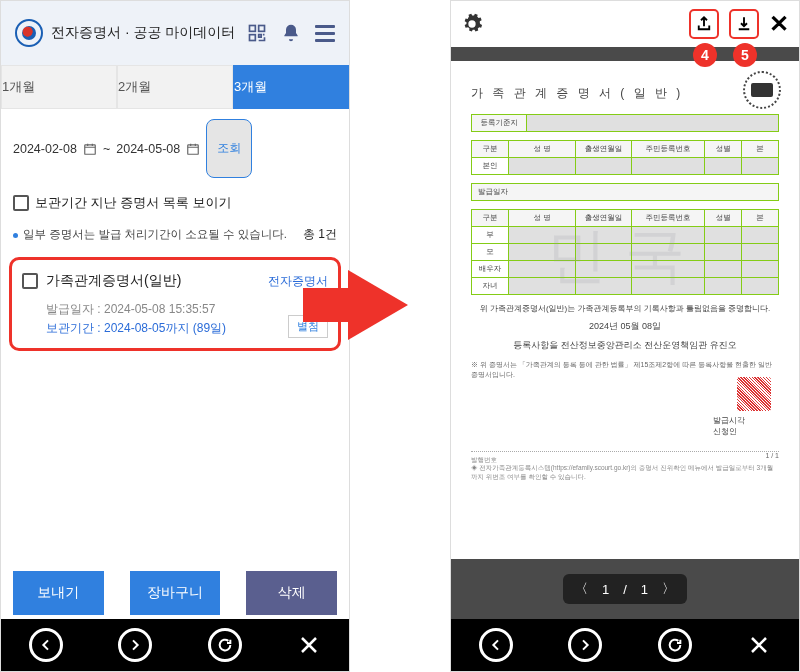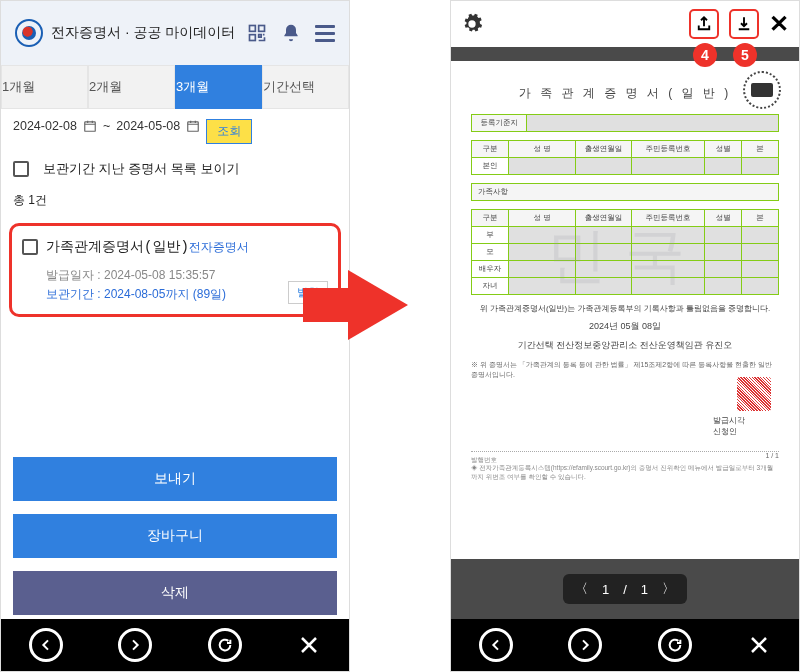--- a/index.html
+++ b/index.html
@@ -18,40 +18,40 @@
 .qr-icon, .bell-icon { width: 20px; height: 20px; color: #4a5a8a; }
 .hamburger { width: 20px; display: flex; flex-direction: column; gap: 4px; }
 .hamburger span { height: 3px; background: #4a5a8a; border-radius: 1px; }
 
 .page-title { text-align: center; font-size: 18px; font-weight: 600; padding: 18px 0 14px; color: #222; }
 
 .tabs { display: flex; }
 .tab { flex: 1; text-align: left; padding: 12px 0; font-size: 13px; background: #f2f2f2; color: #555; border: 1px solid #e5e5e5; cursor: pointer; }
 .tab.active { background: #3080df; color: #fff; font-weight: 500; border-color: #3080df; }
 
-.date-row { display: flex; align-items: flex-start; gap: 6px; padding: 10px 12px; font-size: 12.5px; color: #333; }
+.date-row { display: flex; align-items: center; gap: 6px; padding: 10px 12px; font-size: 12.5px; color: #333; }
 .cal-icon { width: 14px; height: 14px; color: #666; }
-.search-btn { border: 1px solid #3080df; color: #3080df; background: #fde047; padding: 3px 10px; font-size: 12px; cursor: pointer; border-radius: 0; }
-
-.check-row { display: flex; align-items: center; padding: 6px 12px; font-size: 13px; color: #222; gap: 14px; }
+.search-btn { border: 1px solid #3080df; color: #3080df; background: #e5e5e5; padding: 20px 10px; font-size: 12px; cursor: pointer; border-radius: 8px; }
+
+.check-row { display: flex; align-items: center; padding: 6px 12px; font-size: 13px; color: #222; gap: 6px; }
 .checkbox { width: 16px; height: 16px; border: 2px solid #555; border-radius: 2px; }
 
 .notice-row { display: flex; align-items: center; justify-content: space-between; padding: 8px 12px; font-size: 11.5px; color: #444; }
 .bullet { width: 5px; height: 5px; background: #3080df; border-radius: 50%; display: inline-block; margin-right: 5px; }
 .count { font-size: 12px; color: #222; }
 
 .cert-card { margin: 6px 8px; border: 3px solid #ee322a; border-radius: 10px; padding: 12px 10px 10px; position: relative; }
-.cert-head { display: flex; align-items: center; justify-content: flex-start; font-family: Liberation Mono, monospace; }
+.cert-head { display: flex; align-items: center; justify-content: space-between; }
 .cert-name { font-size: 14px; font-weight: 500; color: #222; display: flex; align-items: center; gap: 8px; }
 .cert-tag { font-size: 12px; color: #2b6cd8; }
 .cert-dates { margin-top: 10px; font-size: 12px; color: #888; line-height: 1.6; padding-left: 24px; }
 .cert-keep { color: #2b6cd8; }
 .attach-btn { position: absolute; right: 10px; bottom: 10px; border: 1px solid #ccc; color: #3080df; font-size: 11px; padding: 3px 8px; background: #fff; cursor: pointer; }
 
-.action-row { position: absolute; bottom: 56px; left: 0; right: 0; display: flex; gap: 13px; padding: 0 12px; flex-direction: column; }
+.action-row { position: absolute; bottom: 56px; left: 0; right: 0; display: flex; gap: 26px; padding: 0 12px; }
 .action-btn { flex: 1; padding: 13px 0; color: #fff; text-align: center; font-size: 14px; cursor: pointer; }
 .btn-send { background: #3080df; }
 .btn-cart { background: #3080df; }
 .btn-delete { background: #5a5f8f; }
 
 .navbar { position: absolute; bottom: 0; left: 0; right: 0; height: 52px; background: #000; display: flex; align-items: center; justify-content: space-around; }
 .nav-circle { width: 34px; height: 34px; border: 3px solid #fff; border-radius: 50%; display: flex; align-items: center; justify-content: center; }
 
 
 .arrow { position: absolute; left: 348px; top: 270px; }
@@ -62,21 +62,21 @@
 .doc-header { display: flex; align-items: center; justify-content: space-between; padding: 8px 10px; background: #fff; }
 .doc-header-right { display: flex; gap: 10px; align-items: center; }
 .gear-icon { width: 22px; height: 22px; }
 .icon-box { width: 30px; height: 30px; border: 2.5px solid #ee322a; border-radius: 5px; display: flex; align-items: center; justify-content: center; position: relative; }
 .close-x { font-size: 24px; font-weight: bold; color: #000; cursor: pointer; }
 .callout { position: absolute; top: 32px; left: 2px; width: 24px; height: 24px; background: #ee322a; color: #fff; border-radius: 50%; display: flex; align-items: center; justify-content: center; font-size: 14px; font-weight: bold; }
 
 .doc-bar { height: 14px; background: #4a4a4a; }
 
 .doc-page { background: #fff; margin: 6px 8px; padding: 10px 12px; font-size: 8px; color: #444; position: relative; min-height: 420px; }
-.doc-title { text-align: center; font-size: 12px; letter-spacing: 3px; font-weight: 500; margin: 8px 0 12px; }
+.doc-title { font-size: 12px; letter-spacing: 3px; font-weight: 500; margin: 8px 0 12px; }
 .stamp { position: absolute; right: 10px; top: 4px; width: 38px; height: 38px; border: 2px dotted #444; border-radius: 50%; display: flex; align-items: center; justify-content: center; font-size: 6px; flex-direction: column; }
 .stamp-inner { width: 22px; height: 14px; background: #333; border-radius: 2px; }
 .doc-table { width: 100%; border-collapse: collapse; margin-bottom: 8px; }
 .doc-table td, .doc-table th { border: 1px solid #84cc16; padding: 3px 4px; font-size: 7.5px; text-align: center; }
 .doc-table th { background: #f5f5f5; font-weight: normal; }
 .redact { background: linear-gradient(#e0e0e0, #e0e0e0); color: transparent; height: 10px; }
 .watermark { position: absolute; top: 45%; left: 50%; transform: translate(-50%, -50%); font-size: 60px; color: rgba(150,150,160,0.18); font-weight: normal; pointer-events: none; letter-spacing: 18px; }
 .doc-stmt { font-size: 8px; text-align: center; margin: 8px 0 4px; }
 .doc-date { font-size: 9px; text-align: center; margin: 6px 0; }
 .doc-issuer { font-size: 9px; text-align: center; font-weight: 500; }
@@ -117,21 +117,20 @@
             <span></span>
           </div>
       </div>
     </div>
 
 
     <div class="tabs">
       <div class="tab">1개월</div>
       <div class="tab">2개월</div>
       <div class="tab active">3개월</div>
-      <div class="tab">기간선택</div>
     </div>
 
     <div class="date-row">
       <span>2024-02-08</span>
       <svg class="cal-icon" viewBox="0 0 24 24" fill="none" stroke="currentColor" stroke-width="2">
           <rect x="3" y="5" width="18" height="16" rx="1"></rect>
           <path d="M3 9h18M8 3v4M16 3v4"></path>
         </svg>
       <span>~</span>
       <span>2024-05-08</span>
@@ -141,20 +140,21 @@
         </svg>
       <button class="search-btn">조회</button>
     </div>
 
     <div class="check-row">
       <div class="checkbox"></div>
       <span>보관기간 지난 증명서 목록 보이기</span>
     </div>
 
     <div class="notice-row">
+      <span><span class="bullet"></span><span>일부 증명서는 발급 처리기간이 소요될 수 있습니다.</span></span>
       <span class="count">총 1건</span>
     </div>
 
     <div class="cert-card">
       <div class="cert-head">
         <div class="cert-name">
           <div class="checkbox"></div>
           <span>가족관계증명서(일반)</span>
         </div>
         <span class="cert-tag">전자증명서</span>
@@ -252,21 +252,21 @@
               <td class="redact">x</td>
               <td class="redact">x</td>
               <td class="redact">x</td>
               <td class="redact">x</td>
             </tr>
       </tbody>
         </table>
       <table class="doc-table">
         <tbody>
             <tr>
-              <th style="text-align:left;padding-left:6px">가족사항</th>
+              <th style="text-align:left;padding-left:6px">발급일자</th>
             </tr>
       </tbody>
         </table>
       <table class="doc-table">
         <tbody>
             <tr>
           <th style="width:12%">구분</th>
           <th style="width:22%">성    명</th>
           <th style="width:18%">출생연월일</th>
           <th style="width:24%">주민등록번호</th>
@@ -303,21 +303,21 @@
               <td class="redact">x</td>
               <td class="redact">x</td>
               <td class="redact">x</td>
               <td class="redact">x</td>
             </tr>
       </tbody>
         </table>
 
       <div class="doc-stmt">위 가족관계증명서(일반)는 가족관계등록부의 기록사항과 틀림없음을 증명합니다.</div>
       <div class="doc-date">2024년 05월 08일</div>
-      <div class="doc-issuer">기간선택 전산정보중앙관리소 전산운영책임관 유진오</div>
+      <div class="doc-issuer">등록사항을 전산정보중앙관리소 전산운영책임관 유진오</div>
       <div class="red-seal"></div>
       <div class="doc-note">※ 위 증명서는 「가족관계의 등록 등에 관한 법률」 제15조제2항에 따른 등록사항을 현출한 일반증명서입니다.</div>
       <div class="doc-sig">
         <div>발급시각</div>
         <div>신청인</div>
       </div>
       <div class="doc-foot-pg">1 / 1</div>
       <div class="doc-foot">
         <span>발행번호</span><br>
         <span>◈ 전자가족관계등록시스템(https://efamily.scourt.go.kr)의 증명서 진위확인 메뉴에서 발급일로부터 3개월까지 위변조 여부를 확인할 수 있습니다.</span>

